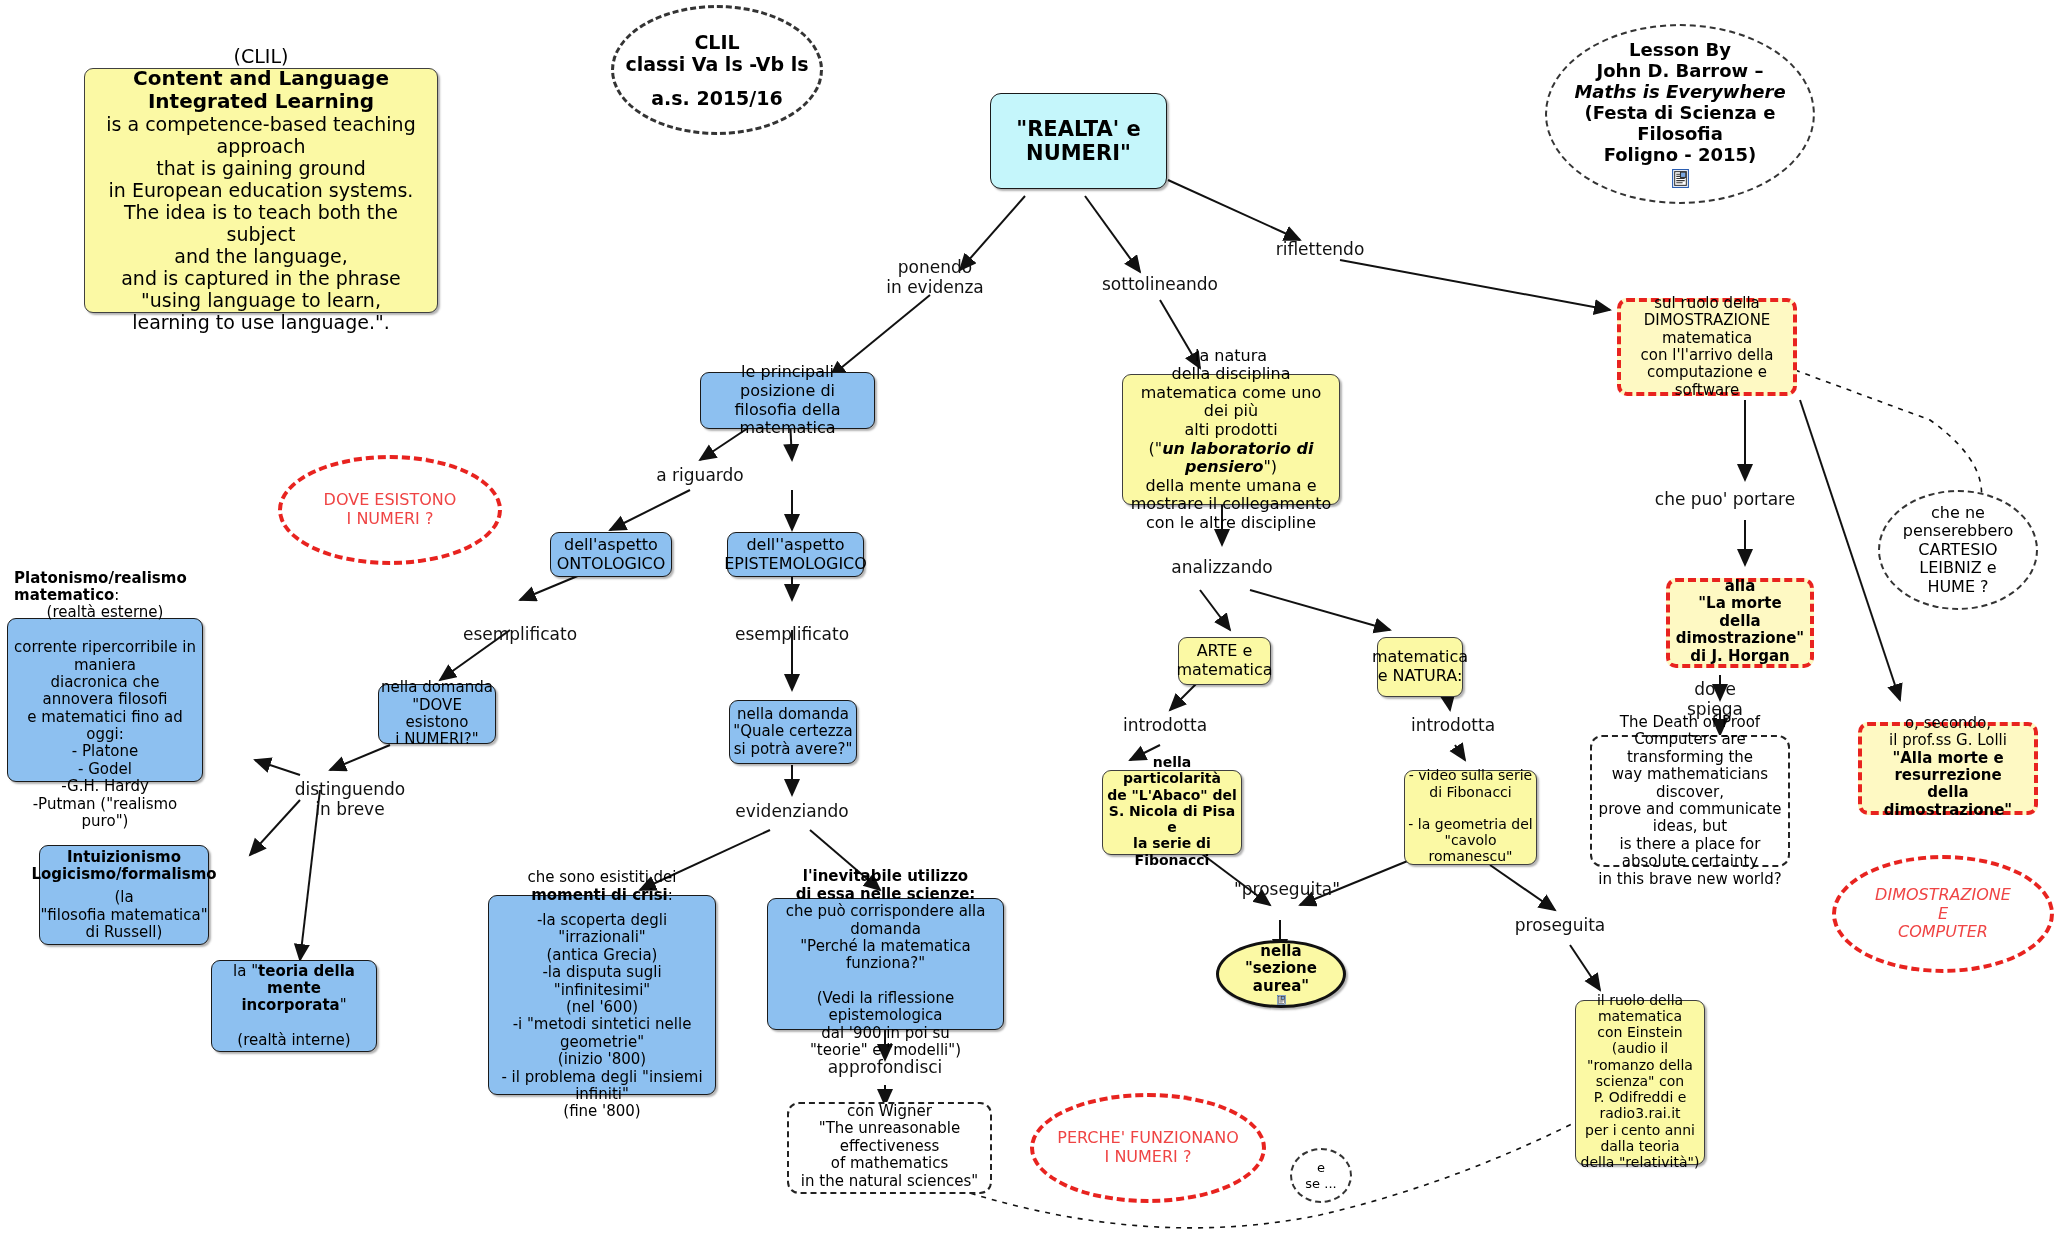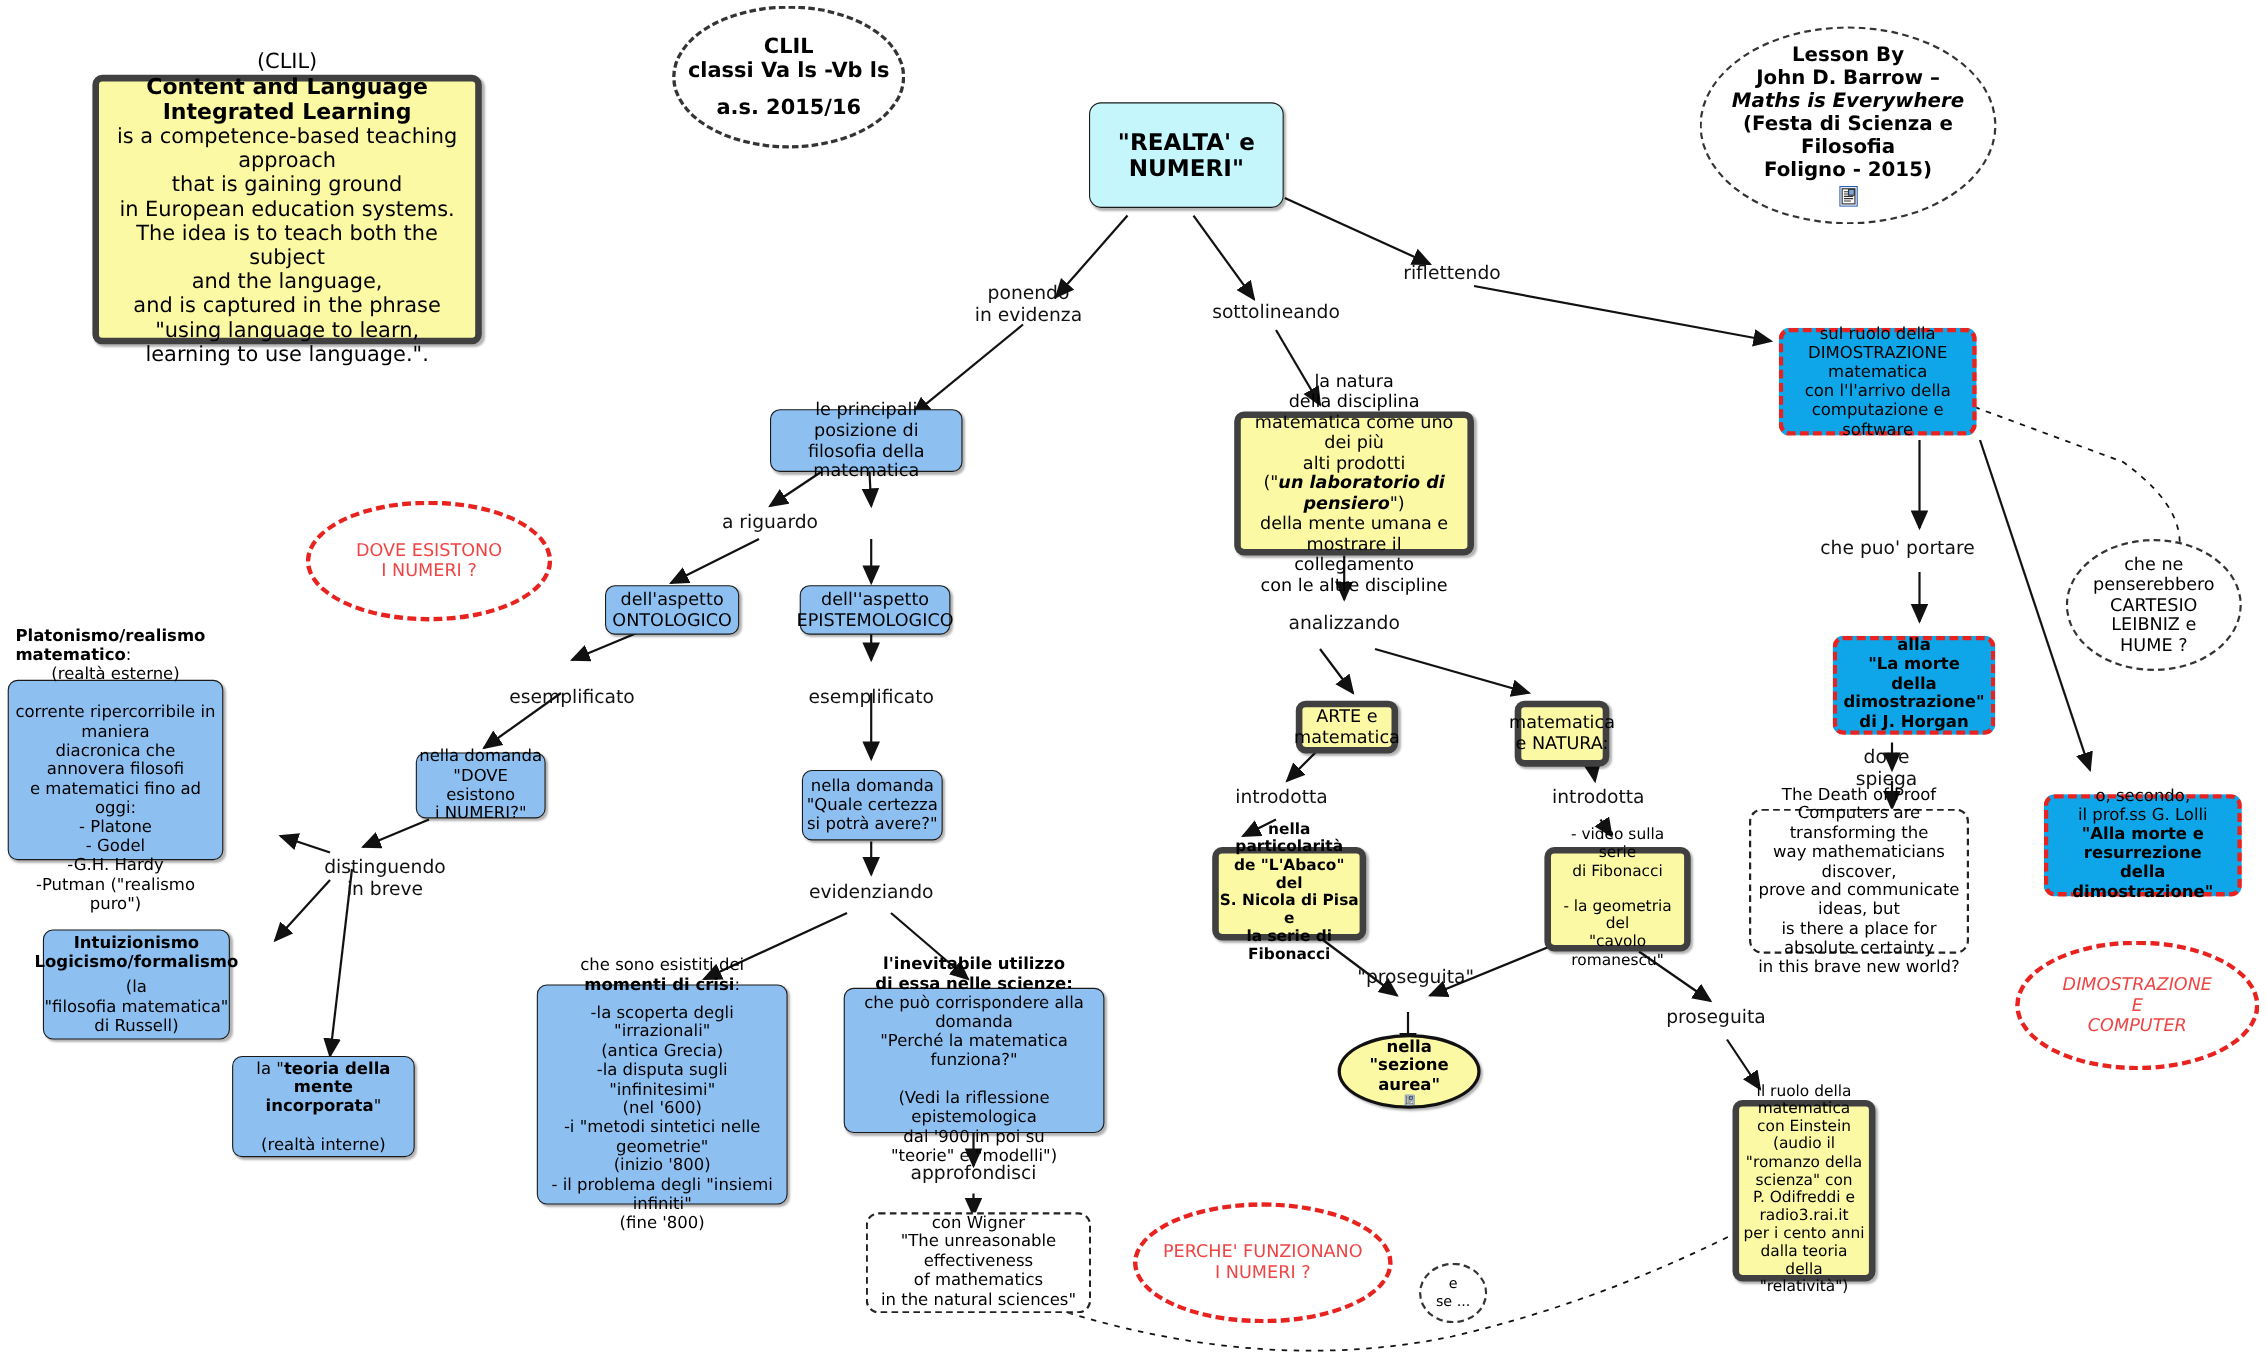--- a/index.html
+++ b/index.html
@@ -7,25 +7,25 @@
          font-family:"DejaVu Sans","Liberation Sans",sans-serif;overflow:hidden;}
   svg#wires{position:absolute;left:0;top:0;width:2061px;height:1247px;pointer-events:none;}
 
   .node{position:absolute;box-sizing:border-box;display:flex;flex-direction:column;
         align-items:center;justify-content:center;text-align:center;line-height:1.16;}
   .node .txt{white-space:pre-line;}
 
   
   .blue{background:#8dc0f0;border:1px solid #1a1a1a;border-radius:9px;
         box-shadow:2px 2px 2px rgba(0,0,0,.30);justify-content:center;}
-  .yellow{background:#fbf9a4;border:6px solid #404040;border-radius:9px;
+  .yellow{background:#fbf9a4;border:1px solid #404040;border-radius:9px;
           box-shadow:2px 2px 2px rgba(0,0,0,.30);}
   .cyan{background:#c5f6fb;border:1px solid #1a1a1a;border-radius:11px;
         box-shadow:2px 2px 2px rgba(0,0,0,.30);}
-  .reddash-blue{background:#0ea5e9;border:4px dashed #e8231f;border-radius:10px;}
+  .reddash-blue{background:#fef9c3;border:4px dashed #e8231f;border-radius:10px;}
   .blackdash{background:#ffffff;border:2px dashed #222;border-radius:12px;}
   .ell-dash{background:#ffffff;border:2px dashed #333;border-radius:50%;}
   .ell-dashdot{background:#ffffff;border:3px dashed #333;border-radius:50%;}
   .ell-red{background:#ffffff;border:4px dashed #e8231f;border-radius:50%;color:#ef4444;}
   .ell-gold{background:#fbf9a4;border:3px solid #111;border-radius:50%;
             box-shadow:2px 2px 2px rgba(0,0,0,.30);}
   .b{font-weight:bold;}
   .i{font-style:italic;}
 
   .lbl{position:absolute;text-align:center;white-space:pre-line;color:#111;

